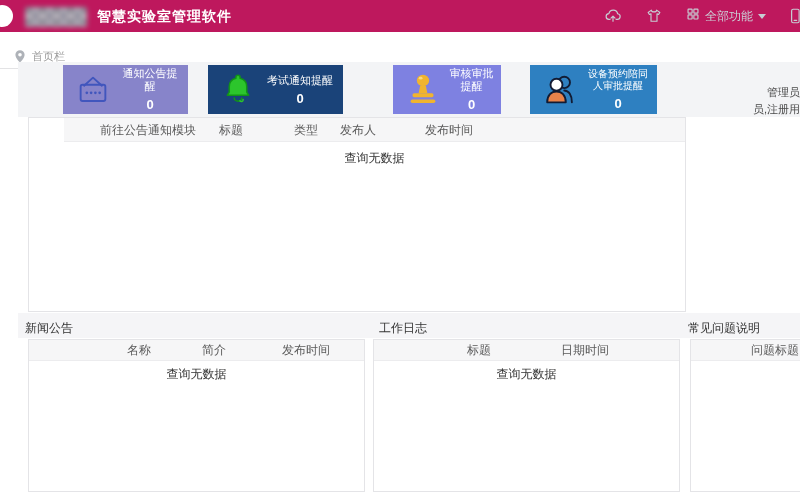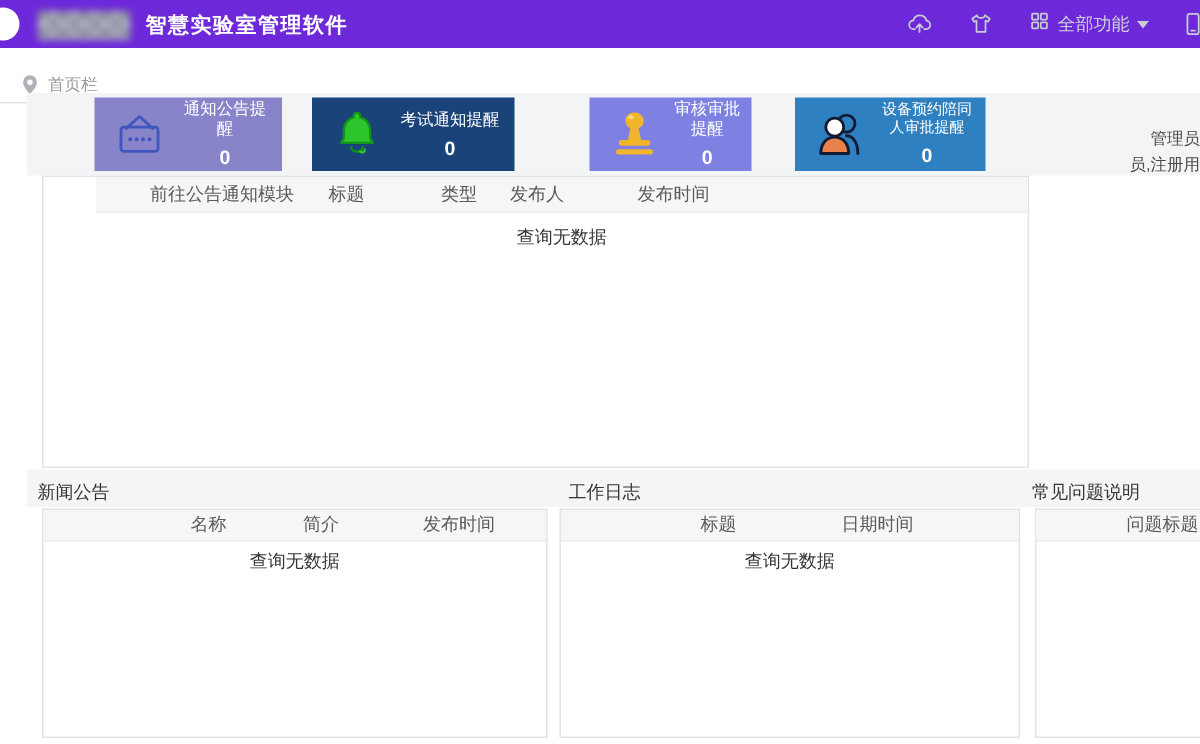--- a/index.html
+++ b/index.html
@@ -2,21 +2,21 @@
 <html><head>
 <meta charset="utf-8">
 <style>
   * { margin:0; padding:0; box-sizing:border-box; }
   html,body { width:800px; height:496px; }
   body {
     position:relative; overflow:hidden; background:#ffffff;
     font-family:"Liberation Sans", sans-serif; -webkit-font-smoothing:antialiased;
   }
   
-  .topbar { position:absolute; left:0; top:0; width:800px; height:32px; background:#6d28d9; }
+  .topbar { position:absolute; left:0; top:0; width:800px; height:32px; background:#be185d; }
   .avatar { position:absolute; left:-9px; top:5px; width:22px; height:22px; border-radius:50%; background:#ffffff; }
   .logo-blur {
     position:absolute; left:25px; top:7px; width:62px; height:20px; border-radius:2px;
     background:conic-gradient(#a7adb5 25%, #959ba5 0 50%, #b6bac0 0 75%, #8a9099 0) 0 0/14px 12px;
     filter:blur(2.5px); opacity:.95;
   }
   .app-title { position:absolute; left:97px; top:8px; font-size:14px; font-weight:bold; color:#ffffff; letter-spacing:1px; white-space:nowrap; }
   .hicon { position:absolute; top:7px; width:18px; height:18px; cursor:pointer; }
   .hicon svg { display:block; }
   .allfunc { position:absolute; left:686px; top:6px; height:20px; display:flex; align-items:center; gap:5px; cursor:pointer; }

